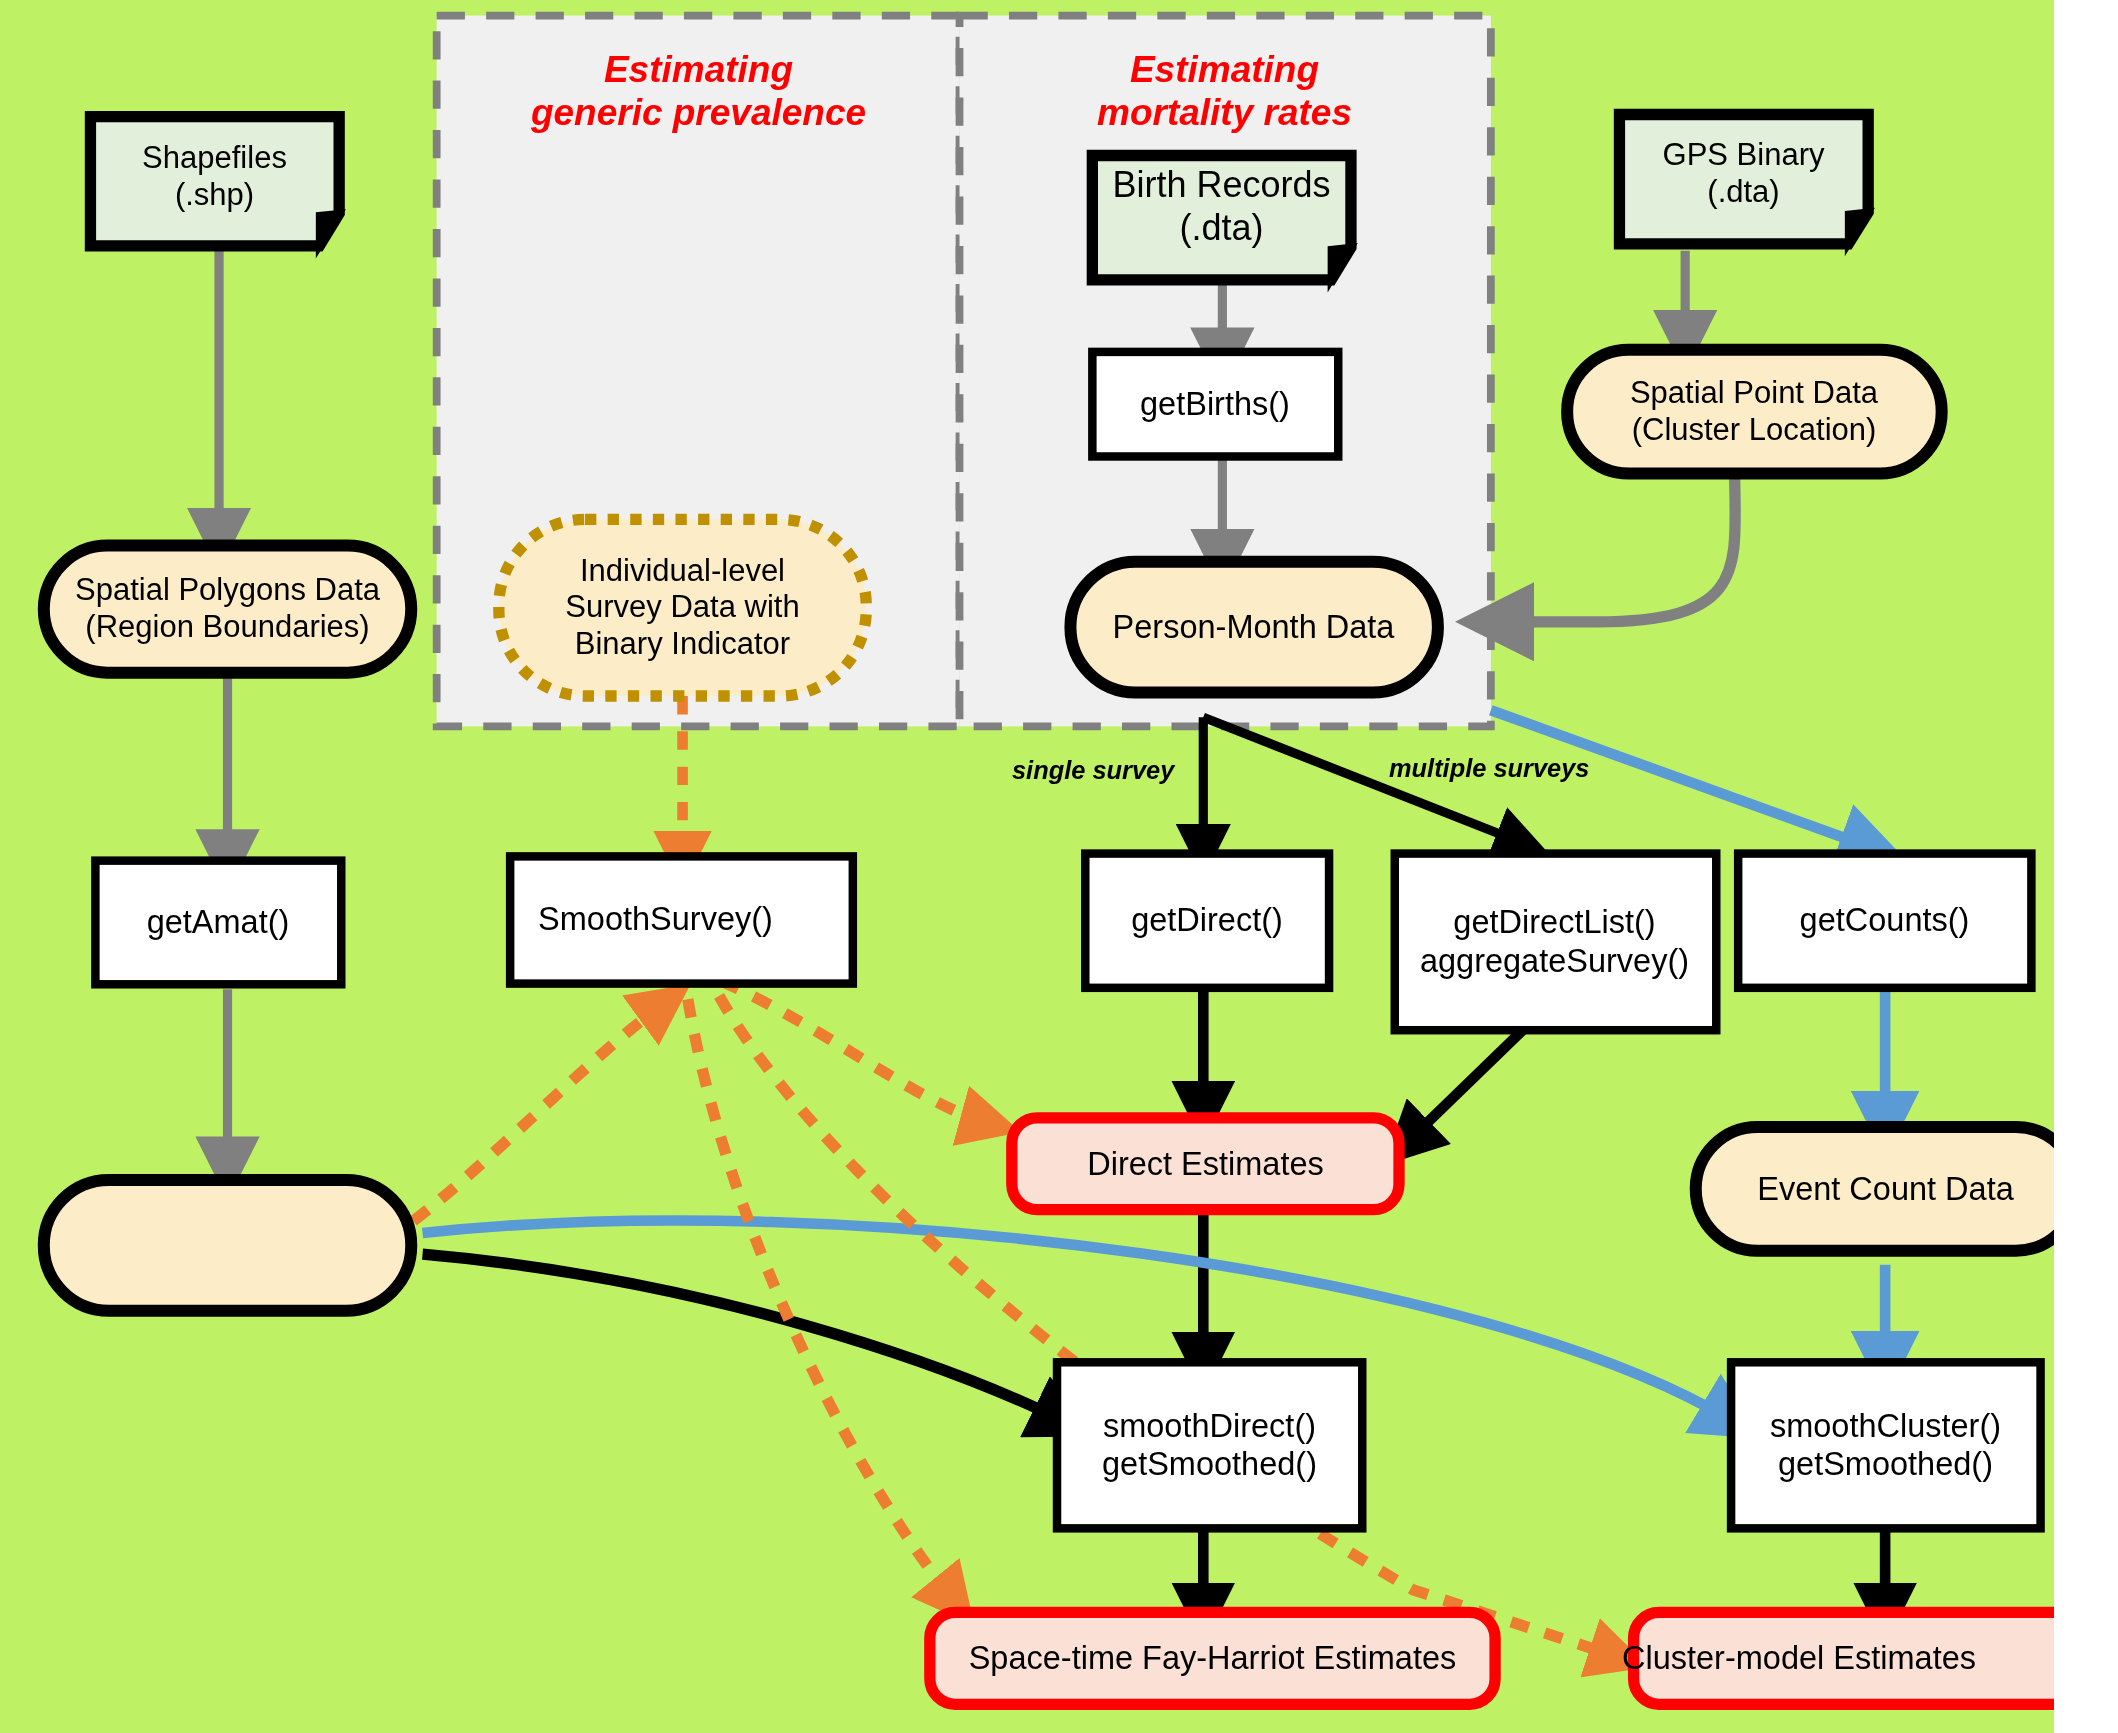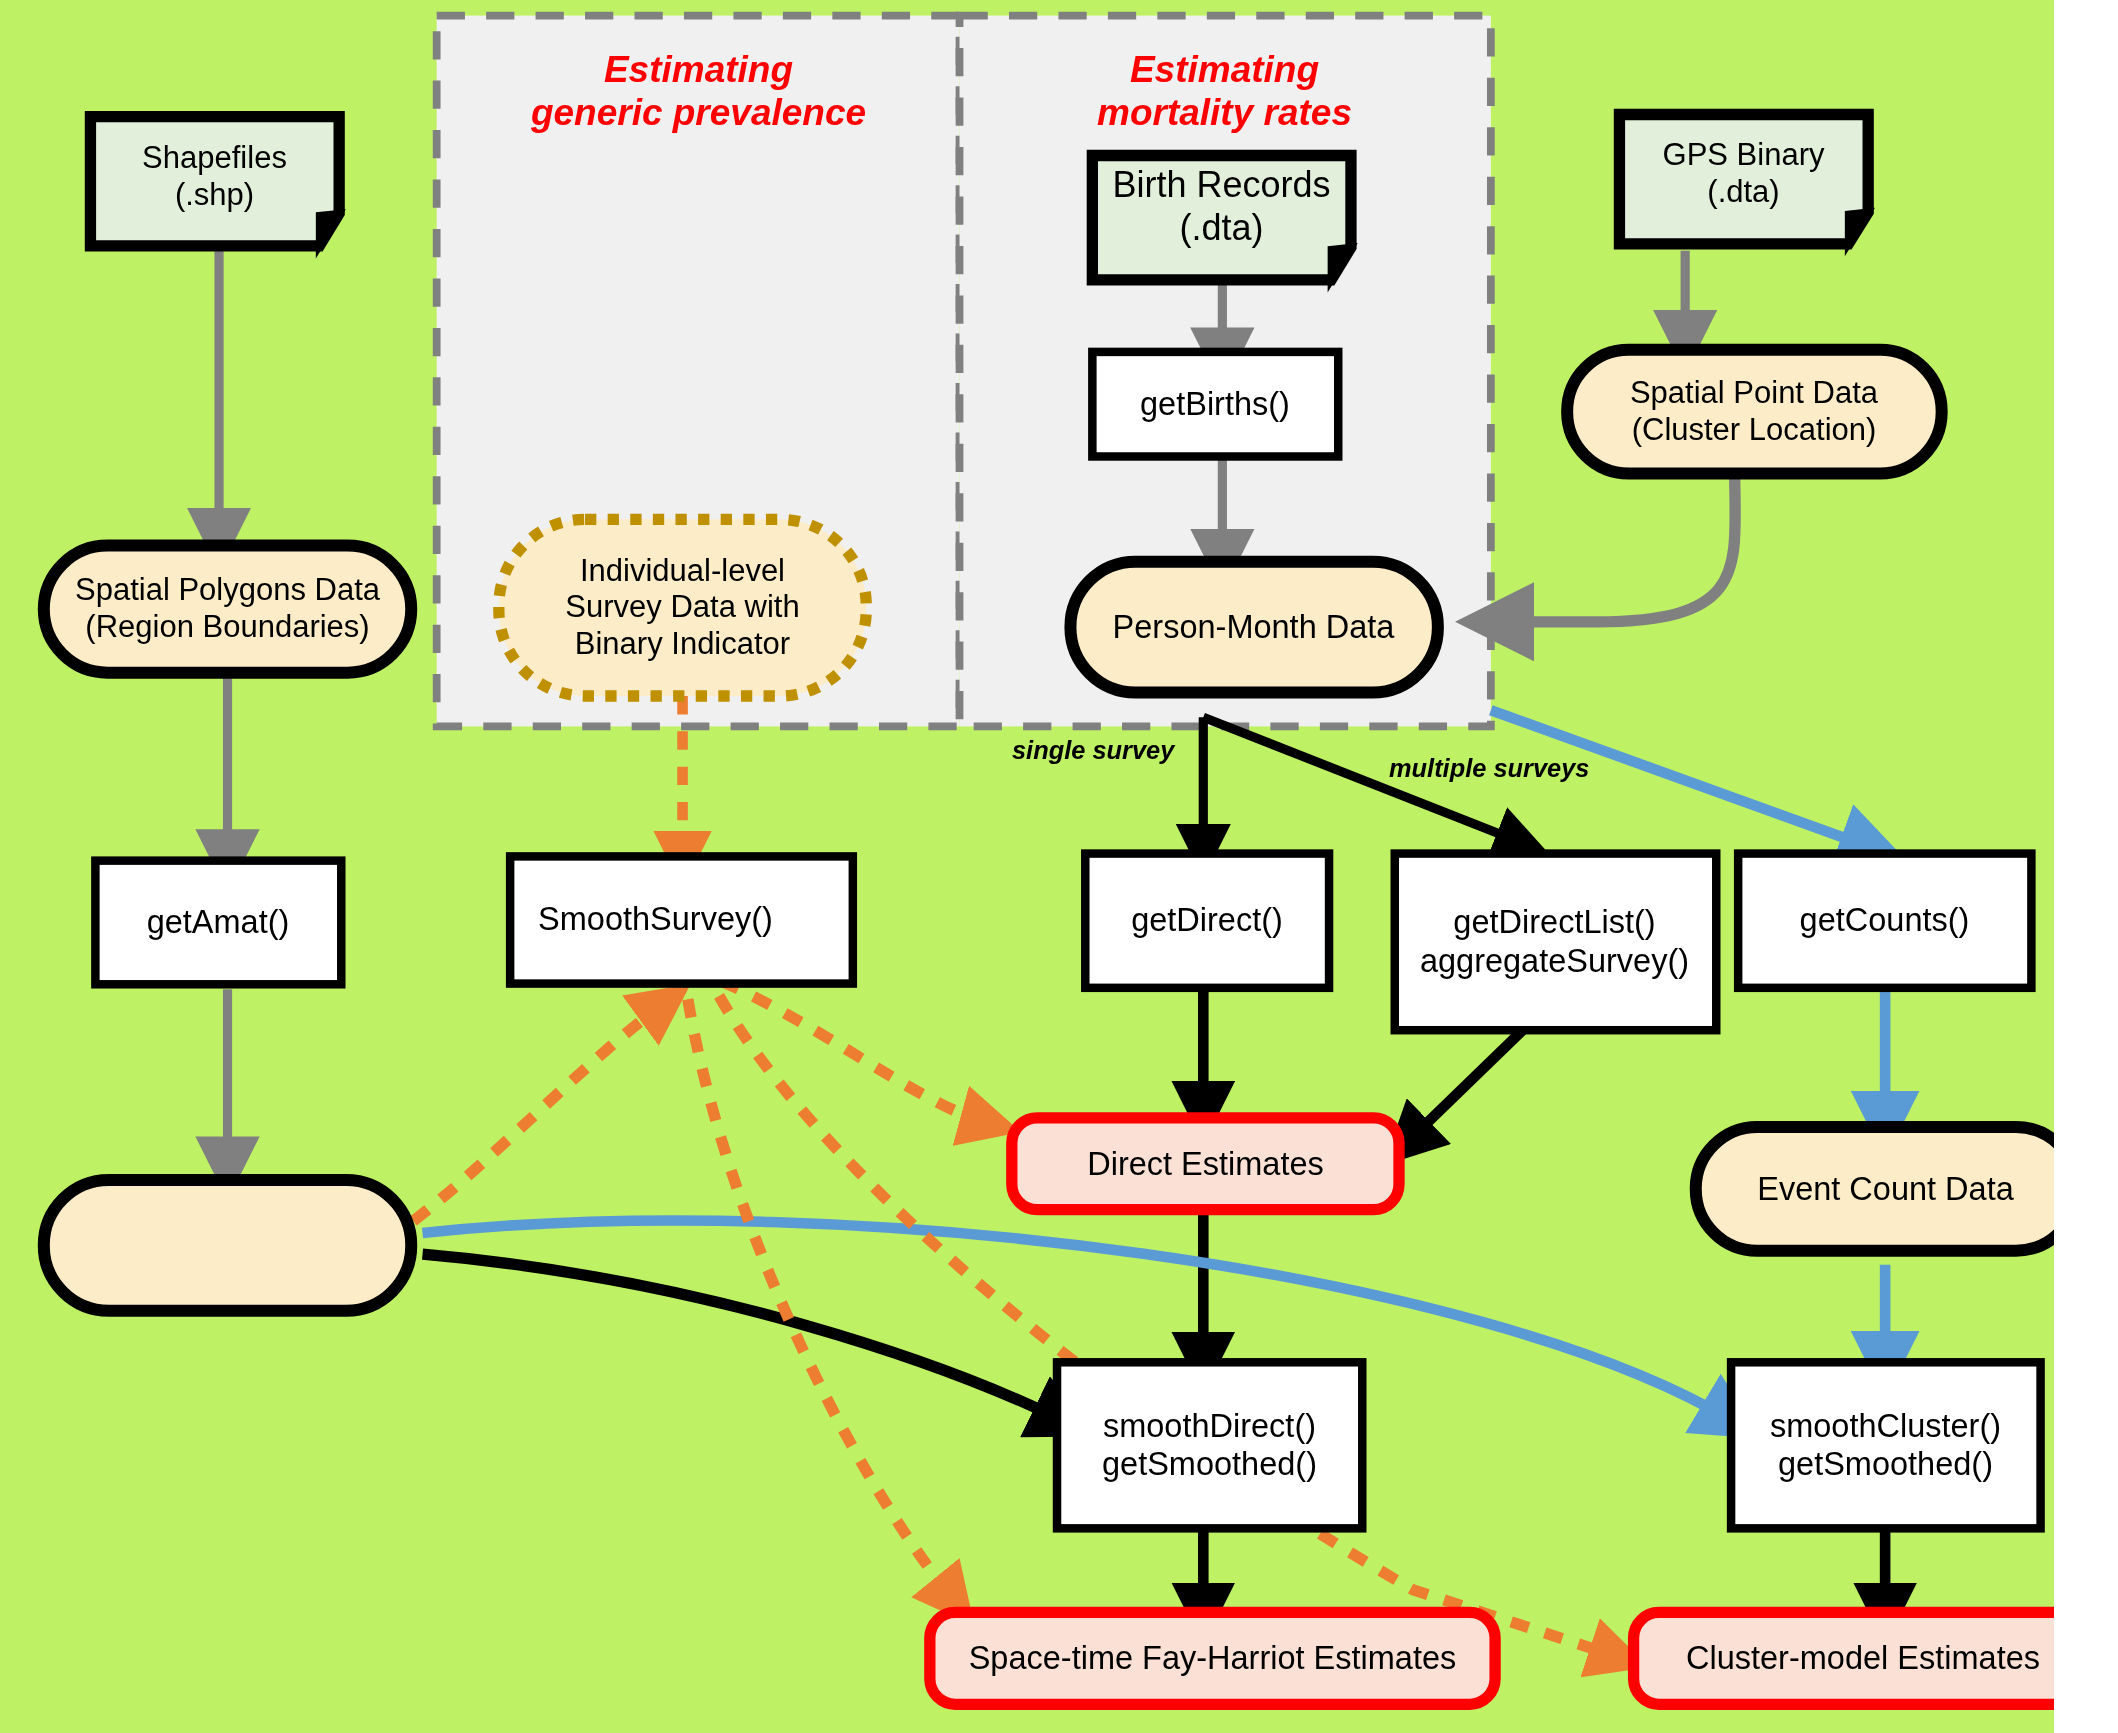--- a/index.html
+++ b/index.html
@@ -239,19 +239,19 @@
   <div class="nodetext" style="left:1695px;top:1127px;width:381px;height:124px;font-size:32.5px;">Event Count Data</div>
 
   <div class="nodetext" style="left:1057px;top:1362px;width:305px;height:166px;font-size:32.5px;">smoothDirect()
 getSmoothed()</div>
 
   <div class="nodetext" style="left:1731px;top:1362px;width:309px;height:166px;font-size:32.5px;">smoothCluster()
 getSmoothed()</div>
 
   <div class="nodetext" style="left:930px;top:1612px;width:565px;height:92px;font-size:32.5px;">Space-time Fay-Harriot Estimates</div>
 
-  <div class="nodetext" style="left:1640px;top:1612px;width:446px;height:92px;font-size:32.5px;">Cluster-model Estimates</div>
-
-  <div class="edgelabel" style="left:1012px;top:736px;">single survey</div>
+  <div class="nodetext" style="left:1576px;top:1612px;width:446px;height:92px;font-size:32.5px;">Cluster-model Estimates</div>
+
+  <div class="edgelabel" style="left:1012px;top:756px;">single survey</div>
   <div class="edgelabel" style="left:1389px;top:754px;">multiple surveys</div>
 
 </div>
 
 
 </body></html>

